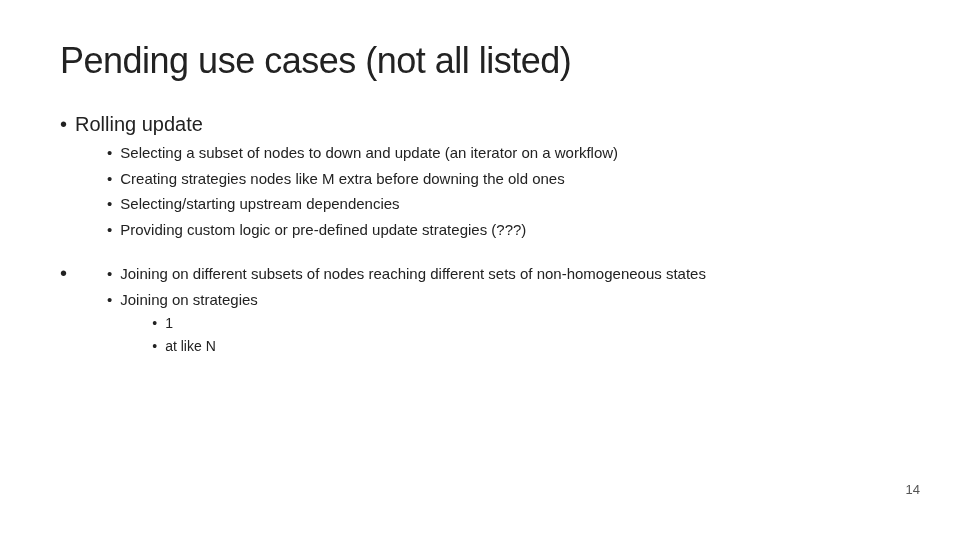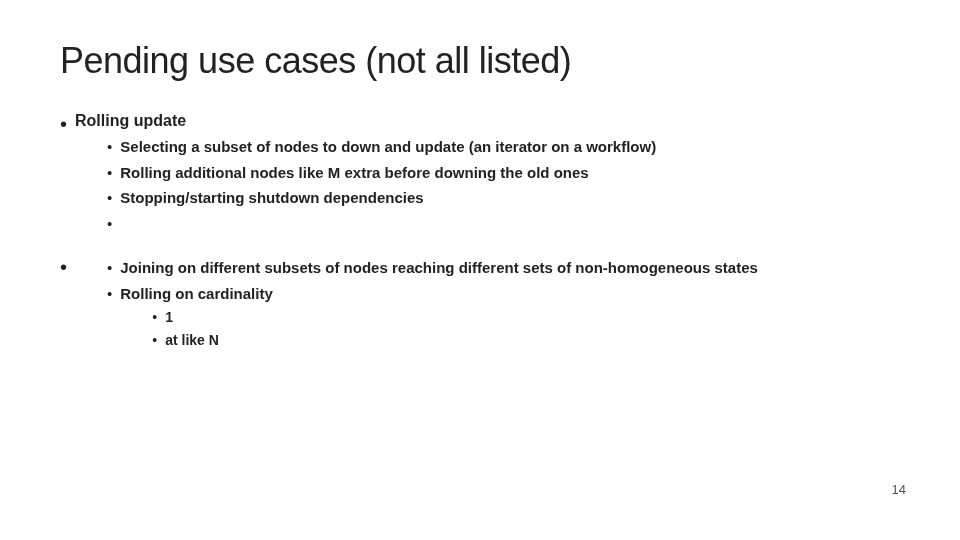--- a/index.html
+++ b/index.html
@@ -39,23 +39,23 @@
     }
 
     .bullet-l1 .bullet-marker {
       font-size: 20px;
       margin-right: 8px;
       line-height: 1.4;
       flex-shrink: 0;
     }
 
     .bullet-l1 .bullet-text {
-      font-size: 16px;
+      font-size: 20px;
       line-height: 1.4;
-      font-weight: 700;
+      font-weight: 400;
     }
 
     .sub-bullets {
       margin-left: 32px;
       margin-top: 4px;
       margin-bottom: 6px;
     }
 
     .bullet-l2 {
       display: flex;
@@ -66,21 +66,21 @@
     .bullet-l2 .bullet-marker {
       font-size: 15px;
       margin-right: 8px;
       line-height: 1.5;
       flex-shrink: 0;
     }
 
     .bullet-l2 .bullet-text {
       font-size: 15px;
       line-height: 1.5;
-      font-weight: 700;
+      font-weight: 400;
     }
 
     .sub-sub-bullets {
       margin-left: 32px;
       margin-top: 2px;
     }
 
     .bullet-l3 {
       display: flex;
       align-items: flex-start;
@@ -95,21 +95,21 @@
     }
 
     .bullet-l3 .bullet-text {
       font-size: 14px;
       line-height: 1.5;
     }
 
     .page-number {
       position: absolute;
       bottom: 18px;
-      right: 54px;
+      right: 40px;
       font-size: 13px;
       color: #555;
     }
 
     .section-gap {
       margin-bottom: 12px;
     }
   </style>
 </head>
 <body>
@@ -122,47 +122,48 @@
     <span class="bullet-marker">•</span>
     <div>
       <span class="bullet-text">Rolling update</span>
       <div class="sub-bullets">
         <div class="bullet-l2">
           <span class="bullet-marker">•</span>
           <span class="bullet-text">Selecting a subset of nodes to down and update (an iterator on a workflow)</span>
         </div>
         <div class="bullet-l2">
           <span class="bullet-marker">•</span>
-          <span class="bullet-text">Rolling additional nodes like M extra before downing the old ones</span>
+          <span class="bullet-text">Creating strategies nodes like M extra before downing the old ones</span>
         </div>
         <div class="bullet-l2">
           <span class="bullet-marker">•</span>
-          <span class="bullet-text">Stopping/starting shutdown dependencies</span>
+          <span class="bullet-text">Selecting/starting upstream dependencies</span>
         </div>
         <div class="bullet-l2">
           <span class="bullet-marker">•</span>
+          <span class="bullet-text">Providing custom logic or pre-defined update strategies (???)</span>
         </div>
       </div>
     </div>
   </div>
 
   <div class="bullet-l1">
     <span class="bullet-marker">•</span>
     <div>
       <div class="sub-bullets">
 
         <div class="bullet-l2">
           <span class="bullet-marker">•</span>
           <span class="bullet-text">Joining on different subsets of nodes reaching different sets of non-homogeneous states</span>
         </div>
 
         <div class="bullet-l2">
           <span class="bullet-marker">•</span>
           <div>
-            <span class="bullet-text">Rolling on cardinality</span>
+            <span class="bullet-text">Joining on strategies</span>
             <div class="sub-sub-bullets">
               <div class="bullet-l3">
                 <span class="bullet-marker">•</span>
                 <span class="bullet-text">1</span>
               </div>
               <div class="bullet-l3">
                 <span class="bullet-marker">•</span>
                 <span class="bullet-text">at like N</span>
               </div>
             </div>

